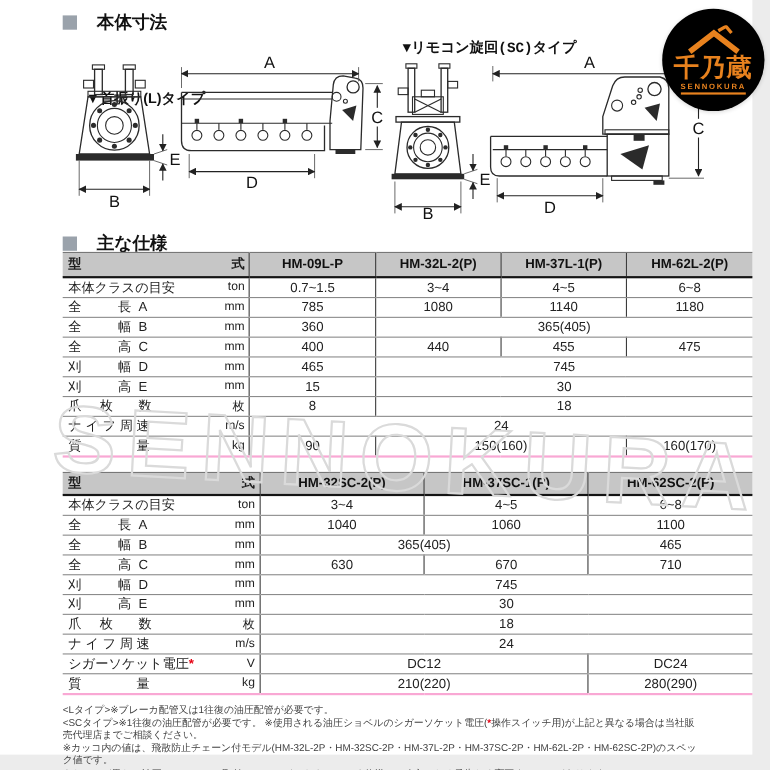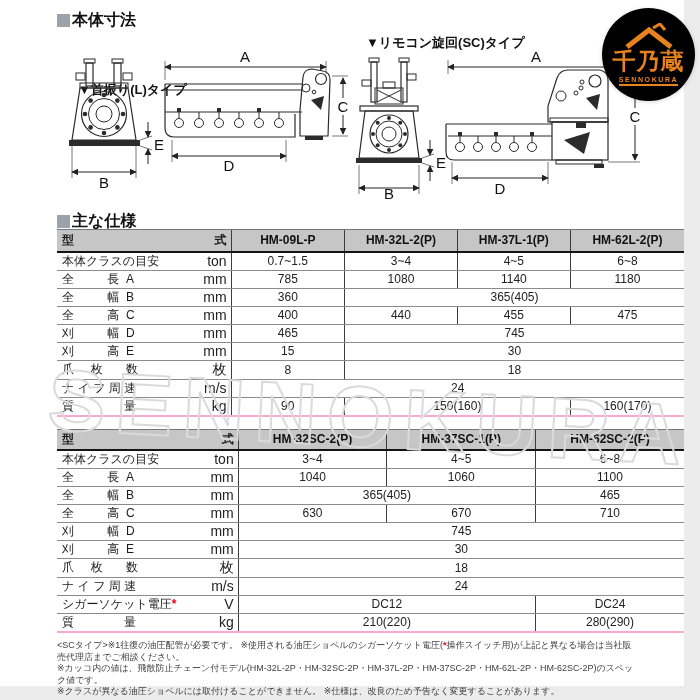--- a/index.html
+++ b/index.html
@@ -1,26 +1,26 @@
 <!DOCTYPE html>
 <html><head>
 <meta charset="utf-8">
 <style>
   * { margin:0; padding:0; box-sizing:border-box; }
   html,body { width:700px; height:700px; }
   body { position:relative; background:#ececec; font-family:"Liberation Sans","DejaVu Sans",sans-serif; color:#1a1a1a; }
   .page { position:absolute; left:0; top:0; width:684px; height:686px; background:#ffffff; }
 
-  .h-block { position:absolute; left:57px; display:flex; align-items:center; gap:2px;
+  .h-block { position:absolute; left:57px; display:flex; align-items:center; gap:18px;
              font-weight:bold; font-size:16px; color:#111; }
   .h-sq { width:13px; height:13px; background:#9aa2ab; flex:0 0 auto; }
   #h-dims { top:10px; } #h-spec { top:211px; }
 
   .sub { position:absolute; top:34px; font-weight:bold; font-size:13px; color:#111; }
-  #sub-l { left:78px;margin-top:47px; } #sub-sc { left:366px; }
+  #sub-l { left:78px;margin-top:47px; } #sub-sc { left:366px;font-family:Liberation Mono, monospace; }
 
   svg.drawing { position:absolute; }
   #dia-l  { left:55px;  top:50px; }
   #dia-sc { left:350px; top:48px; }
   .ol  { stroke:#2b2b2b; stroke-width:1.2; fill:none; }
   .ol2 { stroke:#2b2b2b; stroke-width:1; fill:none; }
   .dk  { fill:#2b2b2b; stroke:none; }
   .dim { stroke:#222; stroke-width:1; fill:none; }
   .wit { stroke:#555; stroke-width:0.8; fill:none; }
   .dl  { font-size:15px; fill:#111; text-anchor:middle; font-family:"Liberation Sans",sans-serif; }
@@ -41,21 +41,21 @@
                       text-align:center; vertical-align:middle; padding:0; }
   .spec th+th, .spec td+td { border-left:1px solid #3c3c3c; }
   .spec thead th { background:#c6c6c6; border-top:1px solid #777; border-bottom:2px solid #141414;
                    font-weight:bold; color:#111; }
   .spec tbody tr:last-child td { border-bottom:2px solid #f9a8d4;margin-left:15px; }
   .t1 { top:229px; } .t2 { top:429px; }
   .t1 th{height:22px;} .t1 td{height:18px;} .t2 th{height:20px;} .t2 td{height:17px;}
   td.lblc, th.lblc { text-align:left; }
   .lbl-flex { display:flex; justify-content:space-between; align-items:center; padding:0 4px 0 5px; }
   .lbl-txt { white-space:pre; font-size:12px; color:#1c1c1c; }
-  .unit { font-size:14px; color:#222;padding-left:48px; }
+  .unit { font-size:11px; color:#222;padding-left:48px; }
   .red { color:#e60012; font-weight:bold; }
 
   .foot { position:absolute; left:57px; top:640px; width:578px; font-size:9px;
           line-height:11.5px; color:#3f3f3f; }
 </style>
 </head>
 <body>
 
 <div class="page">
 
@@ -493,20 +493,21 @@
               <span class="unit">kg</span>
             </div>
           </td>
         <td colspan="2">210(220)</td>
         <td>280(290)</td>
       </tr>
     </tbody>
   </table>
 
   <div class="foot">
+    <div>&lt;Lタイプ&gt;※ブレーカ配管又は1往復の油圧配管が必要です。</div>
     <div><span>&lt;SCタイプ&gt;※1往復の油圧配管が必要です。 ※使用される油圧ショベルのシガーソケット電圧(</span><span class="red">*</span><span>操作スイッチ用)が上記と異なる場合は当社販売代理店までご相談ください。</span></div>
     <div>※カッコ内の値は、飛散防止チェーン付モデル(HM-32L-2P・HM-32SC-2P・HM-37L-2P・HM-37SC-2P・HM-62L-2P・HM-62SC-2P)のスペック値です。</div>
     <div>※クラスが異なる油圧ショベルには取付けることができません。 ※仕様は、改良のため予告なく変更することがあります。</div>
   </div>
 
 </div>
 
 <div class="watermark">SENNOKURA</div>
 
 <div class="logo">

